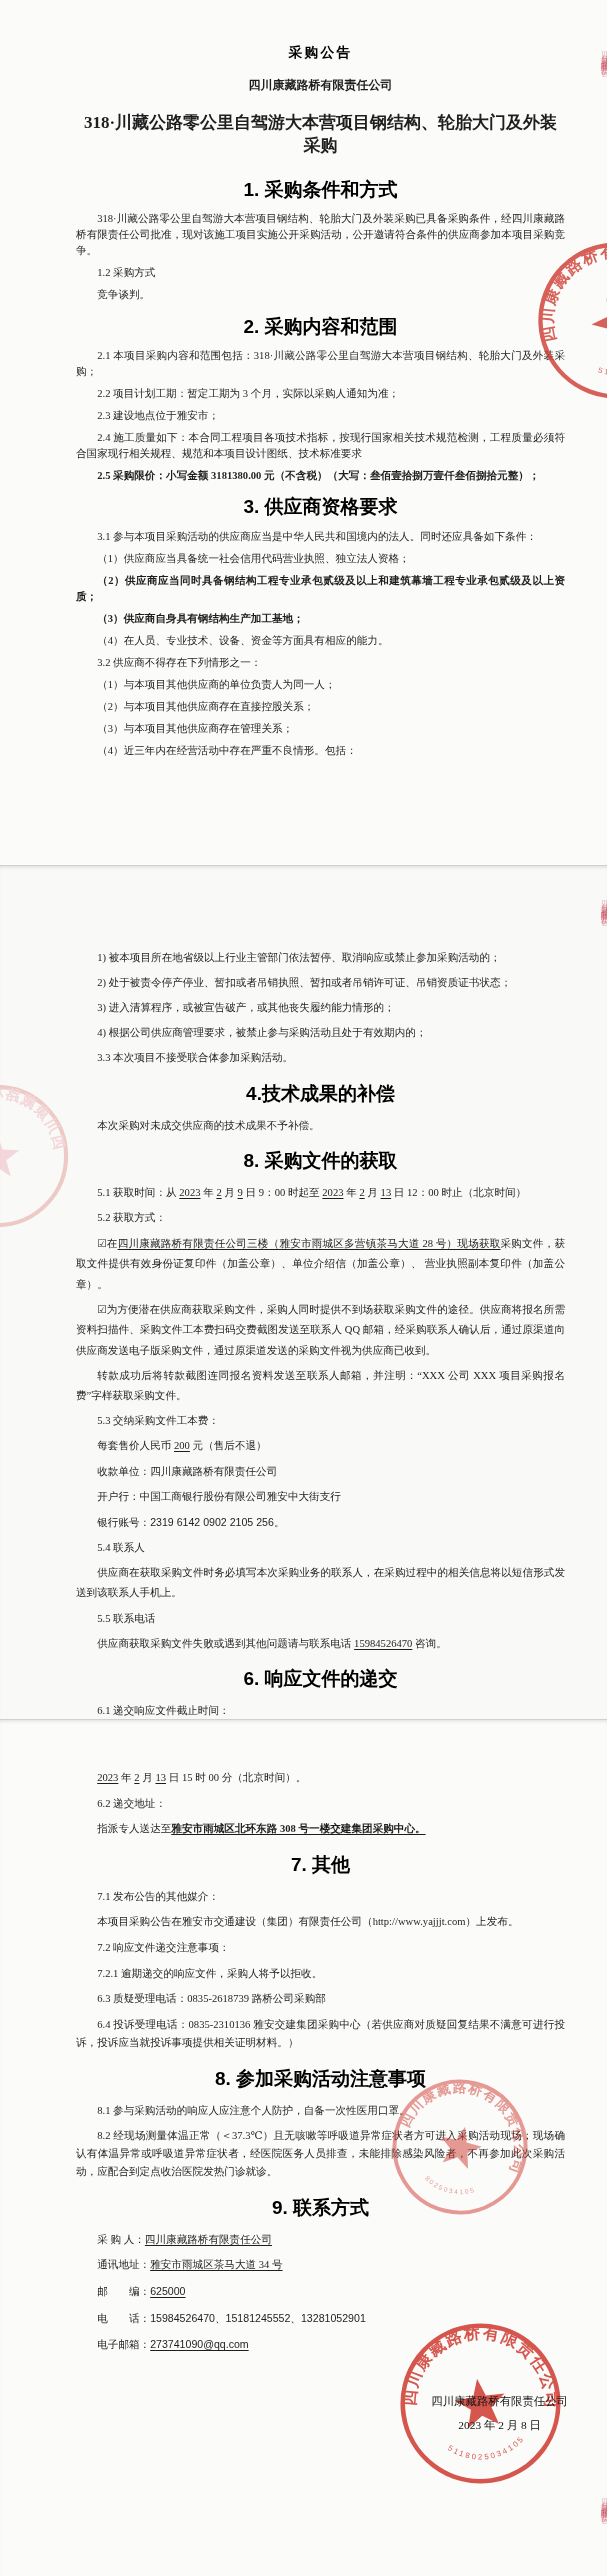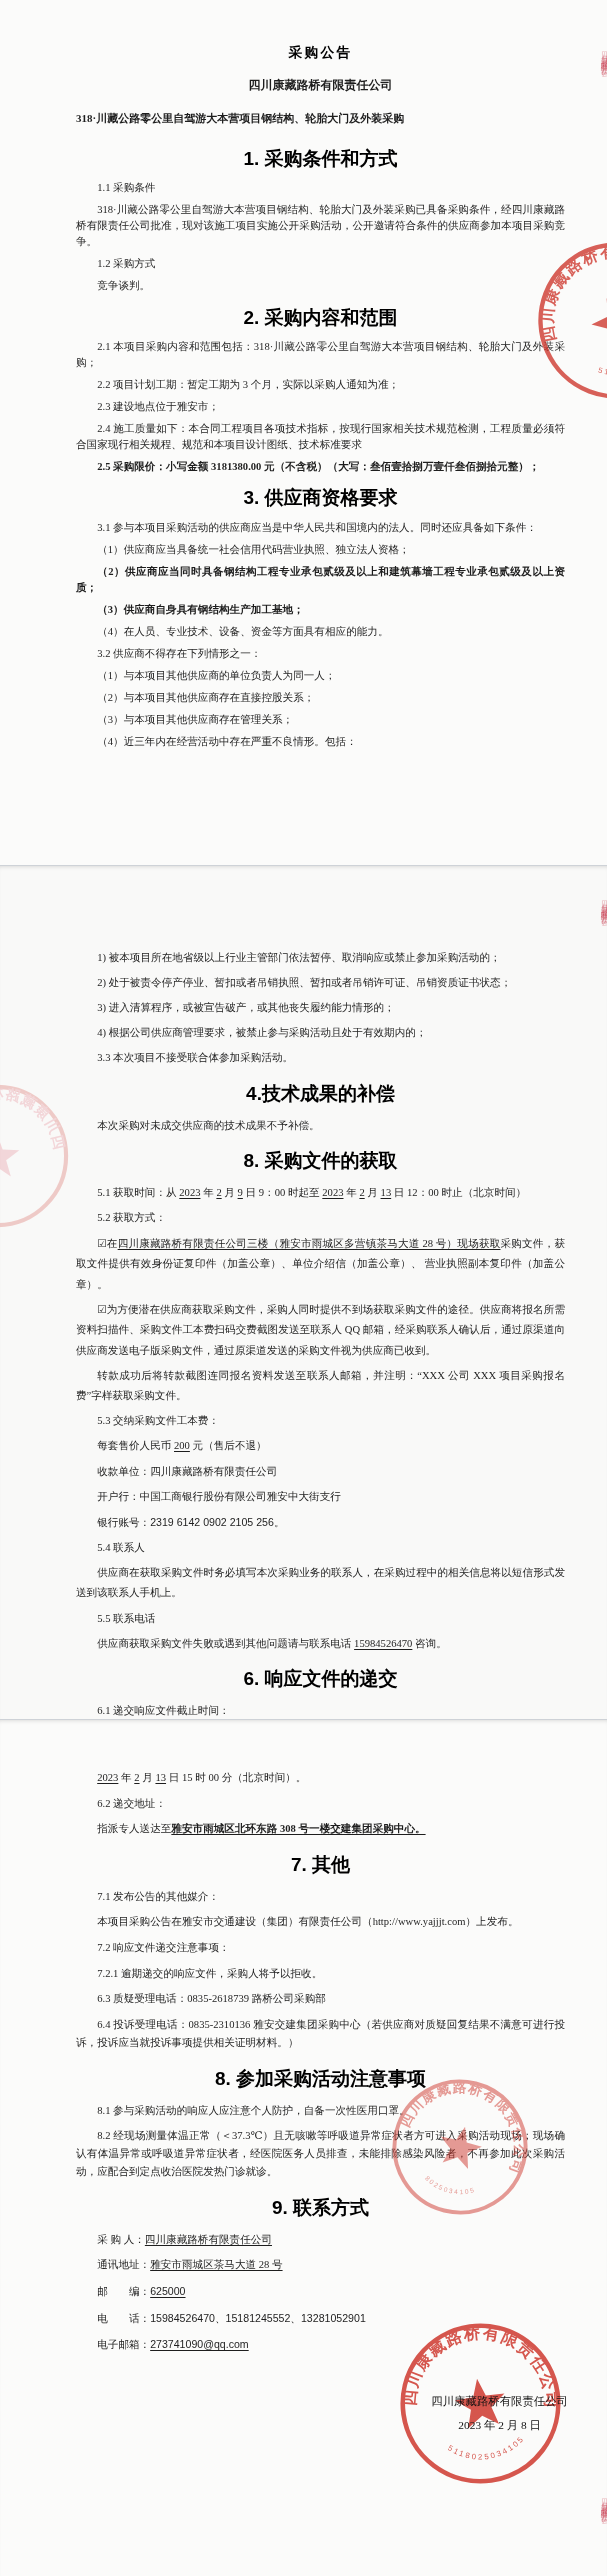--- a/index.html
+++ b/index.html
@@ -9,21 +9,21 @@
   #page-1{height:865px;padding-top:44px;}
   #page-2{height:854px;padding-top:82px;border-top:1.5px solid #ced2d7;
           box-shadow:inset 0 3.8px 5.3px -3.8px rgba(0,0,0,.18);background:#f9f9f8;}
   #page-3{height:857px;padding-top:49px;border-top:1.5px solid #ced2d7;
           box-shadow:inset 0 3.8px 5.3px -3.8px rgba(0,0,0,.18);}
   .content{padding:0 42px 0 76px;position:relative;z-index:2;}
   .blk{margin:0 0 6px;}
   .title{text-align:center;font-family:"Liberation Sans","DejaVu Sans",sans-serif;
          font-weight:bold;font-size:13.7px;letter-spacing:2.3px;margin:0 0 15px;color:#000;}
   .company{text-align:center;font-weight:bold;font-size:12px;margin:0 0 16.7px;}
-  .project{font-weight:bold;font-size:11px;margin:0 0 20px;}
+  .project{text-align:center;font-weight:bold;font-size:17px;margin:0 0 20px;}
   .h{font-family:Liberation Sans, sans-serif;font-weight:bold;
      font-size:19px;color:#000;margin:10.6px 0 8.3px;text-align:center;}
   .p{font-size:10.6px;line-height:16px;text-indent:2em;text-align:justify;margin:0 0 6px;}
   .kv{font-size:10.6px;line-height:16px;text-indent:2em;margin:0 0 6px;}
   #page-2 .p{line-height:20.5px;margin-bottom:4.6px;}
   #page-2 .h{margin:12px 0 9px;}
   #page-3 .p,#page-3 .kv{line-height:18px;margin-bottom:7.6px;}
   #page-3 .h{margin:13.7px 0 10px;}
   .b{font-weight:bold;}
   .u{text-decoration:underline;text-underline-offset:2.3px;}
@@ -54,21 +54,20 @@
 <body>
 
 <div id="paper">
 
   <div class="page" id="page-1">
     <div class="content" id="content-1">
         <div class="blk title">采购公告</div>
         <div class="blk company">四川康藏路桥有限责任公司</div>
         <div class="blk project">318·川藏公路零公里自驾游大本营项目钢结构、轮胎大门及外装采购</div>
         <div class="blk h">1. 采购条件和方式</div>
-        <div class="blk p">1.1 采购条件</div>
         <div class="blk p">318·川藏公路零公里自驾游大本营项目钢结构、轮胎大门及外装采购已具备采购条件，经四川康藏路桥有限责任公司批准，现对该施工项目实施公开采购活动，公开邀请符合条件的供应商参加本项目采购竞争。</div>
         <div class="blk p">1.2 采购方式</div>
         <div class="blk p">竞争谈判。</div>
         <div class="blk h">2. 采购内容和范围</div>
         <div class="blk p">2.1 本项目采购内容和范围包括：318·川藏公路零公里自驾游大本营项目钢结构、轮胎大门及外装采购；</div>
         <div class="blk p">2.2 项目计划工期：暂定工期为 3 个月，实际以采购人通知为准；</div>
         <div class="blk p">2.3 建设地点位于雅安市；</div>
         <div class="blk p">2.4 施工质量如下：本合同工程项目各项技术指标，按现行国家相关技术规范检测，工程质量必须符合国家现行相关规程、规范和本项目设计图纸、技术标准要求</div>
         <div class="blk p b">2.5 采购限价：小写金额 3181380.00 元（不含税）（大写：叁佰壹拾捌万壹仟叁佰捌拾元整）；</div>
         <div class="blk h">3. 供应商资格要求</div>
@@ -146,21 +145,21 @@
         <div class="blk p">本项目采购公告在雅安市交通建设（集团）有限责任公司（http://www.yajjjt.com）上发布。</div>
         <div class="blk p">7.2 响应文件递交注意事项：</div>
         <div class="blk p">7.2.1 逾期递交的响应文件，采购人将予以拒收。</div>
         <div class="blk p">6.3 质疑受理电话：0835-2618739 路桥公司采购部</div>
         <div class="blk p">6.4 投诉受理电话：0835-2310136 雅安交建集团采购中心（若供应商对质疑回复结果不满意可进行投诉，投诉应当就投诉事项提供相关证明材料。）</div>
         <div class="blk h">8. 参加采购活动注意事项</div>
         <div class="blk p">8.1 参与采购活动的响应人应注意个人防护，自备一次性医用口罩。</div>
         <div class="blk p">8.2 经现场测量体温正常（＜37.3℃）且无咳嗽等呼吸道异常症状者方可进入采购活动现场；现场确认有体温异常或呼吸道异常症状者，经医院医务人员排查，未能排除感染风险者，不再参加此次采购活动，应配合到定点收治医院发热门诊就诊。</div>
         <div class="blk h">9. 联系方式</div>
         <div class="blk kv">采 购 人：<span class="u">四川康藏路桥有限责任公司</span></div>
-        <div class="blk kv">通讯地址：<span class="u">雅安市雨城区茶马大道 28 号</span></div>
+        <div class="blk kv">通讯地址：<span class="u">雅安市雨城区茶马大道 34 号</span></div>
         <div class="blk kv">邮　　编：<span class="u val">625000</span></div>
         <div class="blk kv">电　　话：<span class="val">15984526470、15181245552、13281052901</span></div>
         <div class="blk kv">电子邮箱：<span class="u val">273741090@qq.com</span></div>
       </div>
     <div class="bleed bleed-3">四川康藏路桥有限责任公司</div>
 
     <svg class="stamp" id="stamp-page3-partial" width="144" height="144" viewBox="0 0 220 220">
       <defs>
         <path id="st3t" d="M 26 110 A 84 84 0 1 1 194 110 A 84 84 0 1 1 26 110"></path>
         <path id="st3b" d="M 40 132 A 74 74 0 0 0 180 132"></path>

